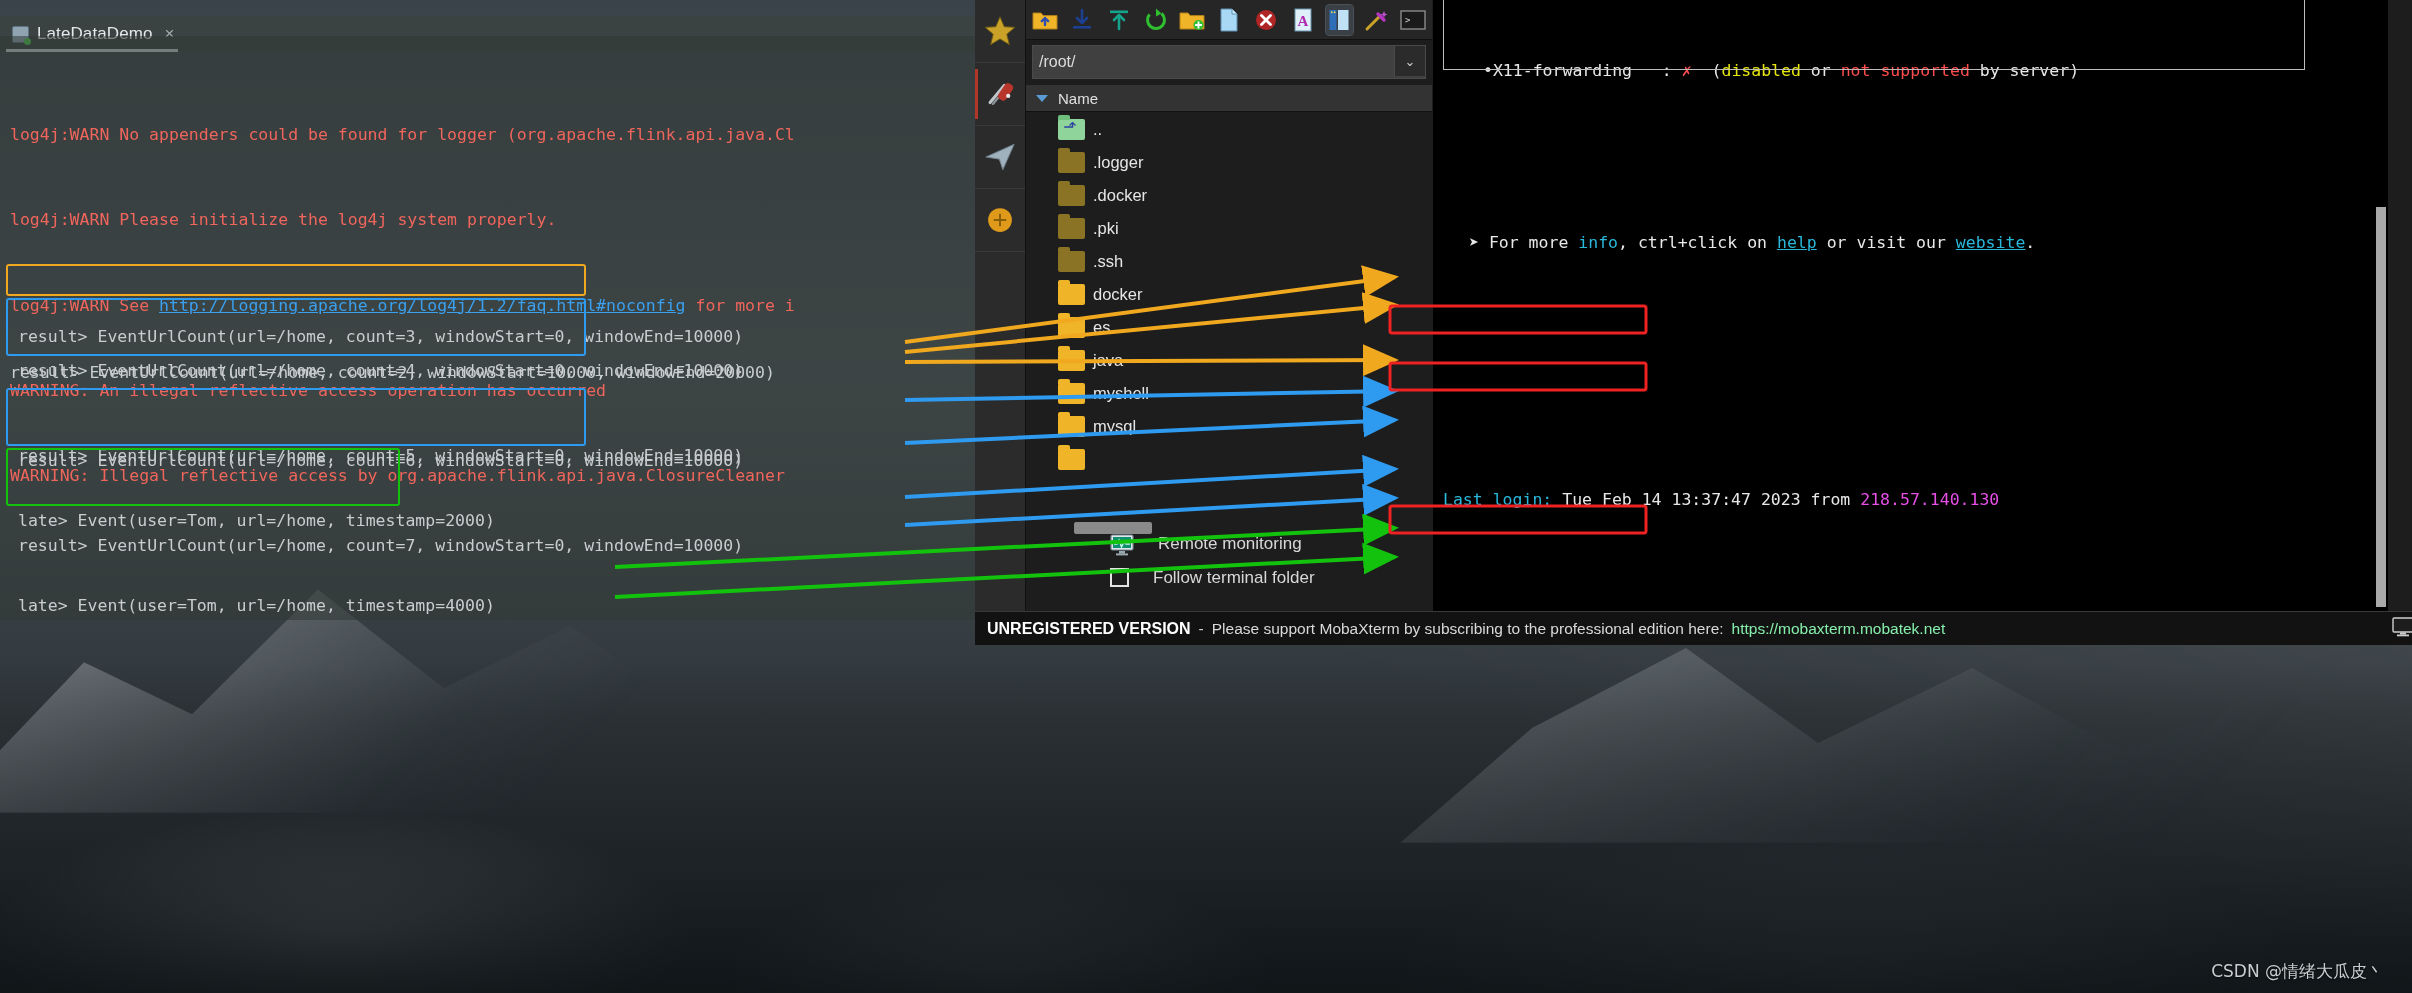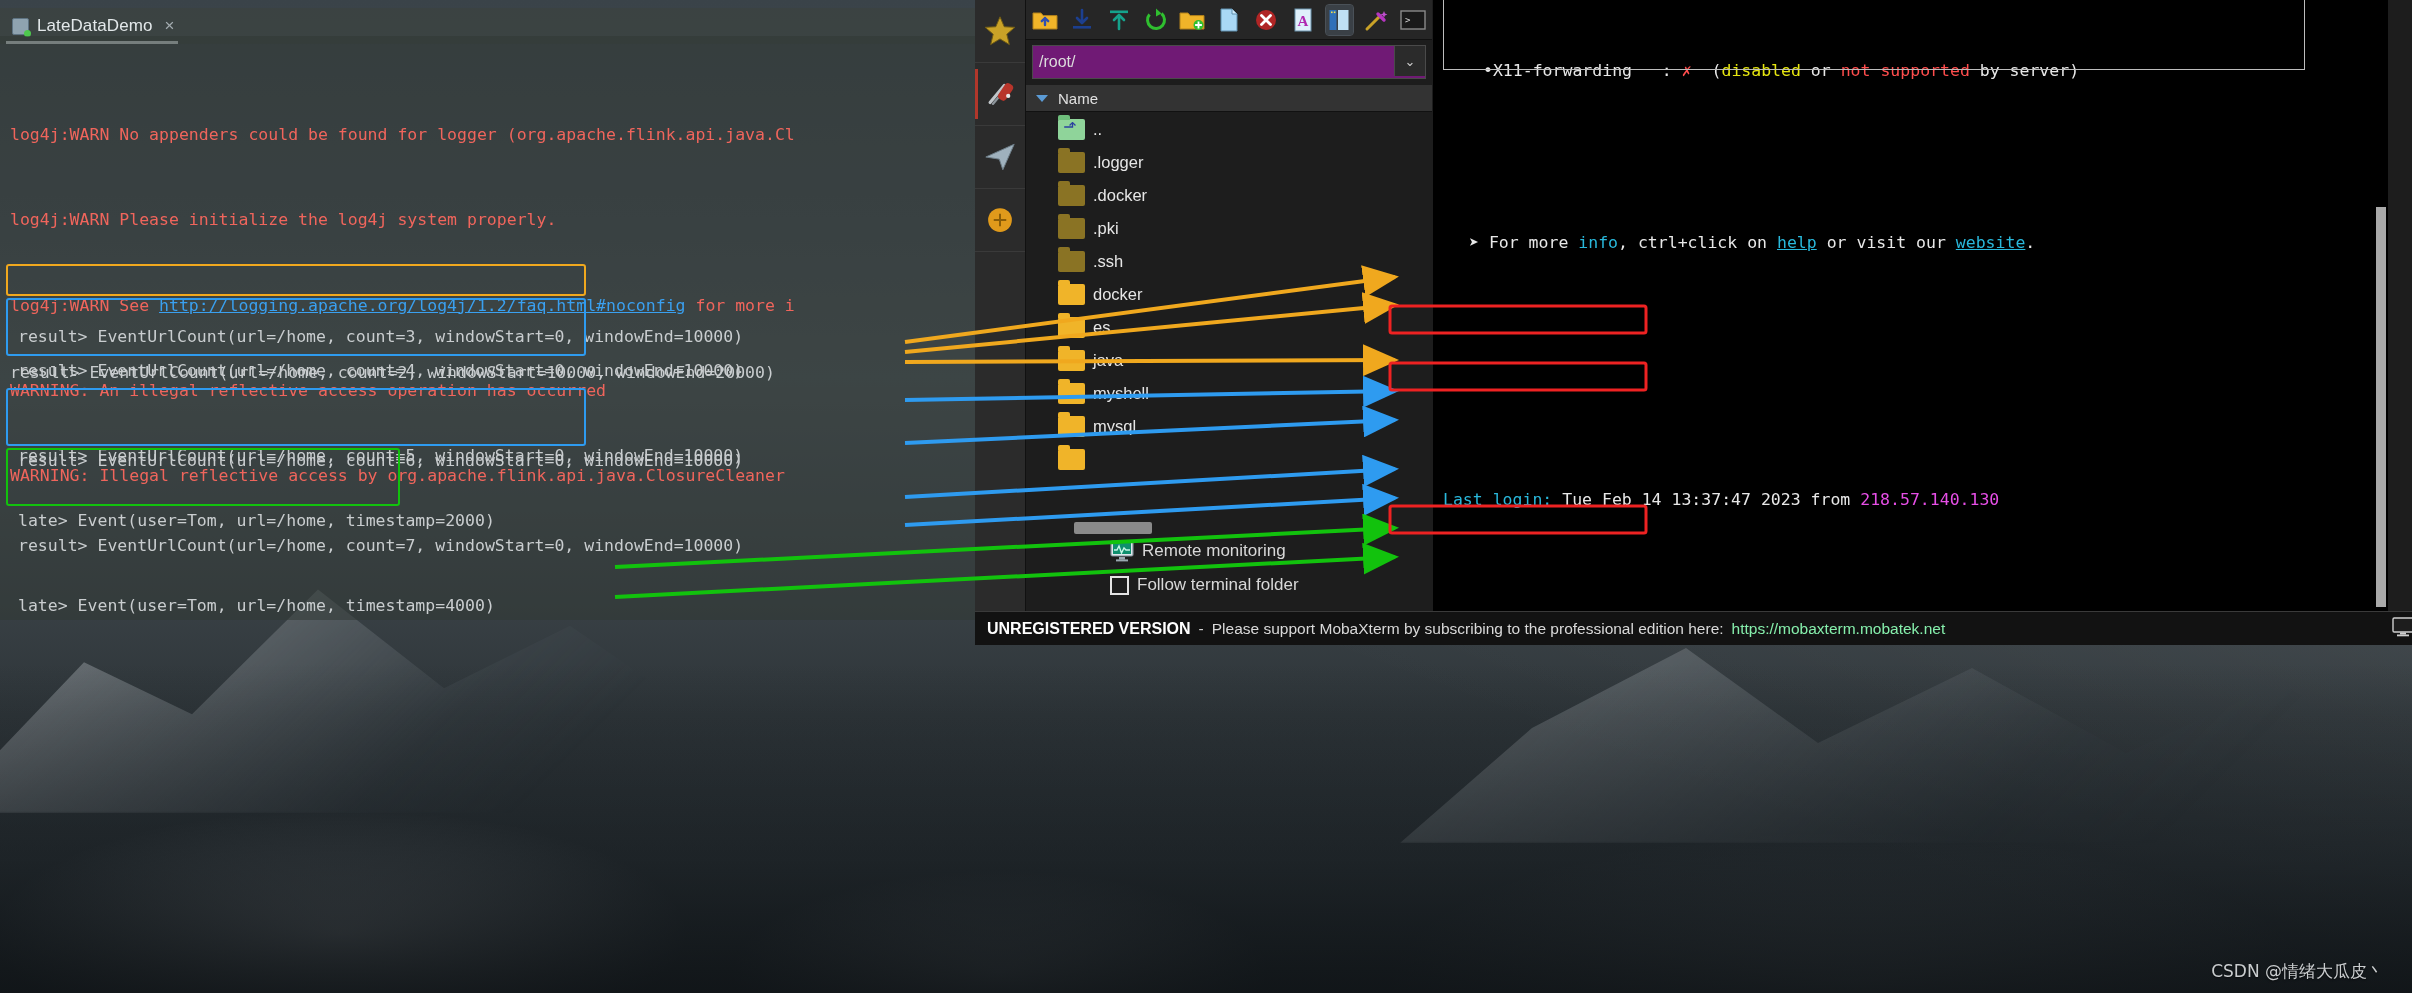--- a/index.html
+++ b/index.html
@@ -40,21 +40,21 @@
     clip-path:polygon(0% 100%, 12% 54%, 26% 22%, 38% 60%, 52% 30%, 66% 64%, 80% 36%, 94% 70%, 100% 48%, 100% 100%);
     filter:blur(1px);
   }
 
   
   #idea{
     position:absolute;left:0;top:0;width:975px;height:620px;
     background:transparent;
   }
   #idea-tabbar{
-    position:absolute;left:0;top:8px;width:975px;height:36px;
+    position:absolute;left:0;top:16px;width:975px;height:36px;
     display:flex;align-items:center;
     background:rgba(60,67,64,.72);
   }
   .tab-chip{
     display:flex;align-items:center;gap:8px;height:36px;padding:0 10px 0 12px;
     position:relative;
   }
   .tab-chip::after{
     content:"";position:absolute;left:6px;right:6px;bottom:0;height:3px;background:#c9d3d6;
   }
@@ -107,21 +107,21 @@
   
   #fb{position:absolute;left:51px;top:0;width:406px;height:612px;background:#1d1d1d;}
   #fb-toolbar{
     height:39px;display:flex;align-items:center;gap:10px;padding:0 6px;
     background:#262626;border-bottom:1px solid #111;
   }
   .tb-icon{width:30px;height:30px;display:flex;align-items:center;justify-content:center;border-radius:3px;position:relative;}
   .tb-icon.sel{background:#3a4046;outline:1px solid #4a5158;}
 
   #fb-path{
-    margin:5px 6px 0 6px;height:32px;background:#701a75;border:1px solid #4a4a4a;
+    margin:5px 6px 0 6px;height:32px;background:#404040;border:1px solid #4a4a4a;
     display:flex;align-items:center;position:relative;
   }
   #fb-path .val{color:#dcdcdc;font-size:16px;padding-left:6px;}
   #fb-path .drop{
     position:absolute;right:0;top:0;width:30px;height:30px;background:#2b2b2b;
     display:flex;align-items:center;justify-content:center;color:#cfcfcf;font-size:13px;
     border-left:1px solid #4a4a4a;
   }
 
   #fb-head{
@@ -144,21 +144,21 @@
   .folder.up::after{
     content:"⬑";position:absolute;left:5px;top:-2px;color:#2b3fa0;font-size:16px;line-height:20px;
     transform:scaleX(-1);
   }
   .fname{color:#e6e6e6;font-size:16.5px;}
 
   #fb-hscroll{position:absolute;left:0;bottom:78px;width:406px;height:12px;background:#1d1d1d;}
   #fb-hscroll .thumb{margin-left:48px;width:78px;height:12px;background:#8a8a8a;border-radius:2px;}
 
   #fb-footer{position:absolute;left:0;bottom:0;width:406px;height:78px;background:#1d1d1d;}
-  .fb-opt{display:flex;align-items:center;gap:8px;padding-left:84px;height:34px;color:#d8d8d8;font-size:17px;}
+  .fb-opt{display:flex;gap:24px;padding-left:84px;height:34px;color:#d8d8d8;font-size:17px;}
   .chkbox{width:15px;height:15px;border:2px solid #e4e4e4;background:transparent;flex:0 0 auto;}
   .monitor-ico{width:24px;height:22px;position:relative;flex:0 0 auto;}
 
   
   #term{
     position:absolute;left:458px;top:0;width:955px;height:612px;background:#000;
     font-family:"DejaVu Sans Mono","Liberation Mono",monospace;
     font-size:16.5px;line-height:28.6px;white-space:pre;overflow:hidden;padding-left:10px;
     box-sizing:border-box;
   }

